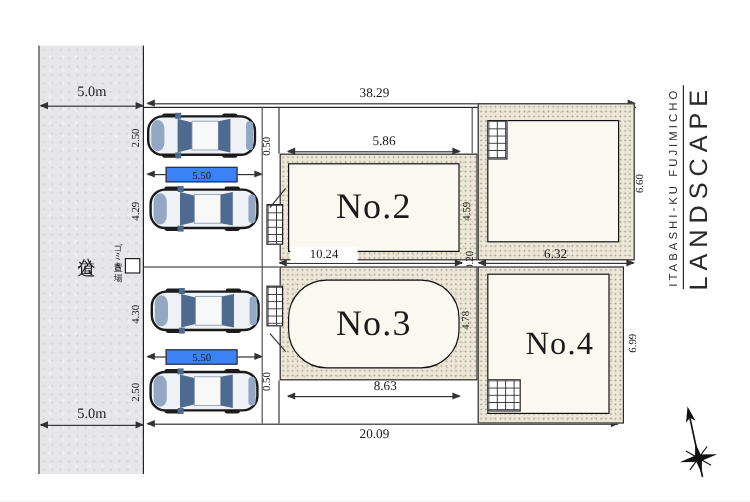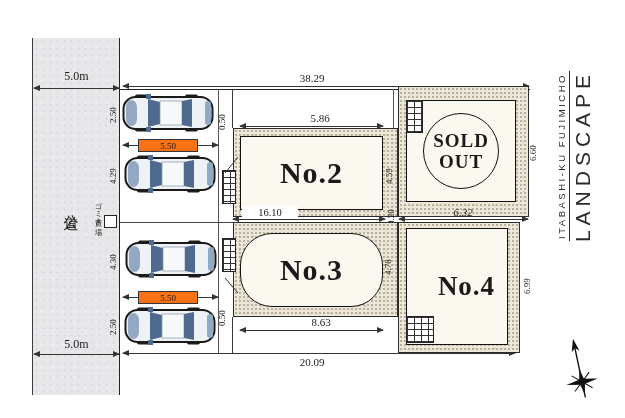--- a/index.html
+++ b/index.html
@@ -33,29 +33,29 @@
     position:absolute;border:1px solid #2b2b2b;box-sizing:border-box;
     background-color:#ece7d8;
     background-image:radial-gradient(circle,#9a947c 0.6px,transparent 0.9px),
                      radial-gradient(circle,#b5ae97 0.5px,transparent 0.8px);
     background-size:4px 4px,7px 7px;background-position:0 0,2px 3px;
   }
   .inner{
     position:absolute;border:1.5px solid #111;box-sizing:border-box;background:#faf8ef;
     display:flex;align-items:center;justify-content:center;
   }
-  .plot-label{font-family:"Liberation Serif",serif;font-weight:700;letter-spacing:1px;}
+  .plot-label{font-family:"Liberation Serif",serif;font-weight:400;letter-spacing:1px;}
   .gridpad{
     position:absolute;box-sizing:border-box;border:1px solid #222;background:#fff;
     background-image:linear-gradient(#333 1px,transparent 1px),
                      linear-gradient(90deg,#333 1px,transparent 1px);
     background-size:7px 6px;
   }
   .stallbar{
-    position:absolute;box-sizing:border-box;border:1px solid #333;background:#f97316;
+    position:absolute;box-sizing:border-box;border:1px solid #333;background:#3b82f6;
     display:flex;align-items:center;justify-content:center;
     font-size:9px;font-family:"Liberation Serif",serif;
   }
   .soldcircle{
     position:absolute;border:1.6px solid #111;border-radius:50%;box-sizing:border-box;
     display:flex;flex-direction:column;align-items:center;justify-content:center;
     font-family:"Liberation Serif",serif;font-size:19px;font-weight:600;letter-spacing:1px;line-height:21px;
   }
   .titleblock{
     position:absolute;display:flex;flex-direction:column;align-items:center;
@@ -112,42 +112,38 @@
   <div class="band" style="left:233px;top:128px;width:165px;height:89px;"></div>
   <div class="inner" style="left:240px;top:136px;width:143px;height:74px;">
     <span class="plot-label" style="font-size:30px;">No.2</span>
   </div>
   <div class="gridpad" style="left:222px;top:170px;width:14px;height:34px;"></div>
   <div class="dline" style="left:240px;top:126px;width:143px;"></div>
   <div class="dim" style="left:290px;top:112px;width:60px;background:#fff;">5.86</div>
   <div class="dim small vrot" style="left:374px;top:170px;width:30px;">4.59</div>
 
   <div class="dline" style="left:233px;top:219px;width:152px;"></div>
-  <div class="dim" style="left:242px;top:206px;width:56px;font-size:10.5px;background:#fff;">16.10</div>
+  <div class="dim" style="left:242px;top:206px;width:56px;font-size:10.5px;background:#fff;">10.24</div>
   <div class="dim small vrot" style="left:376px;top:211px;width:30px;">0.20</div>
 
   <div class="band" style="left:233px;top:222px;width:165px;height:95px;"></div>
   <div class="inner" style="left:240px;top:233px;width:143px;height:74px;border-radius:32px;">
     <span class="plot-label" style="font-size:30px;">No.3</span>
   </div>
   <div class="gridpad" style="left:222px;top:238px;width:14px;height:34px;"></div>
   <div class="dline" style="left:240px;top:330px;width:143px;"></div>
   <div class="dim" style="left:293px;top:316px;width:56px;">8.63</div>
   <div class="dim small vrot" style="left:373px;top:261px;width:30px;">4.78</div>
 
   <div class="band" style="left:398px;top:86px;width:131px;height:131px;"></div>
   <div class="inner" style="left:406px;top:100px;width:110px;height:102px;"></div>
-  <div class="soldcircle" style="left:423px;top:113px;width:76px;height:76px;">
-    <span>SOLD</span>
-    <span>OUT</span>
-  </div>
   <div class="gridpad" style="left:406px;top:100px;width:17px;height:33px;"></div>
   <div class="dim small vrot" style="left:518px;top:147px;width:30px;">6.60</div>
   <div class="dline" style="left:399px;top:219px;width:129px;"></div>
-  <div class="dim" style="left:433px;top:206px;width:60px;font-style:italic;">6.32</div>
+  <div class="dim" style="left:433px;top:206px;width:60px;">6.32</div>
 
   <div class="band" style="left:398px;top:222px;width:122px;height:131px;"></div>
   <div class="inner" style="left:406px;top:228px;width:102px;height:117px;">
     <span class="plot-label" style="font-size:27px;margin-left:19px;">No.4</span>
   </div>
   <div class="gridpad" style="left:406px;top:316px;width:28px;height:27px;"></div>
   <div class="dim small vrot" style="left:512px;top:280px;width:30px;">6.99</div>
 
   <svg class="abs" style="left:0;top:0;" width="625" height="418" viewBox="0 0 625 418">
     <line x1="225" y1="173" x2="238" y2="157" stroke="#333" stroke-width="1"></line>

